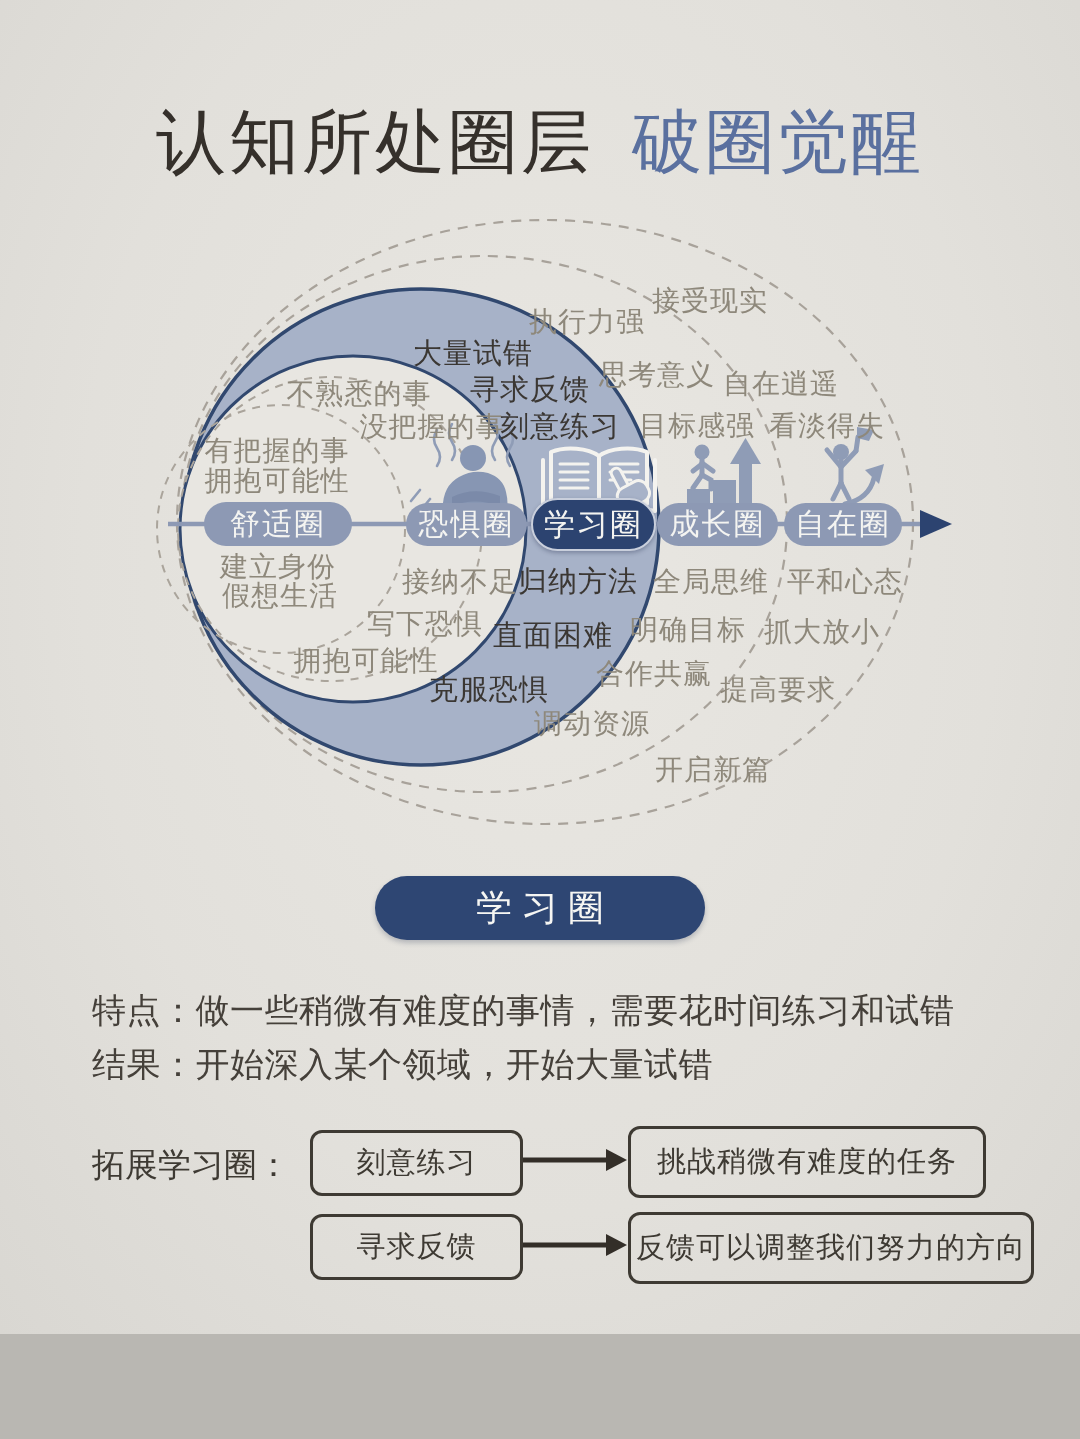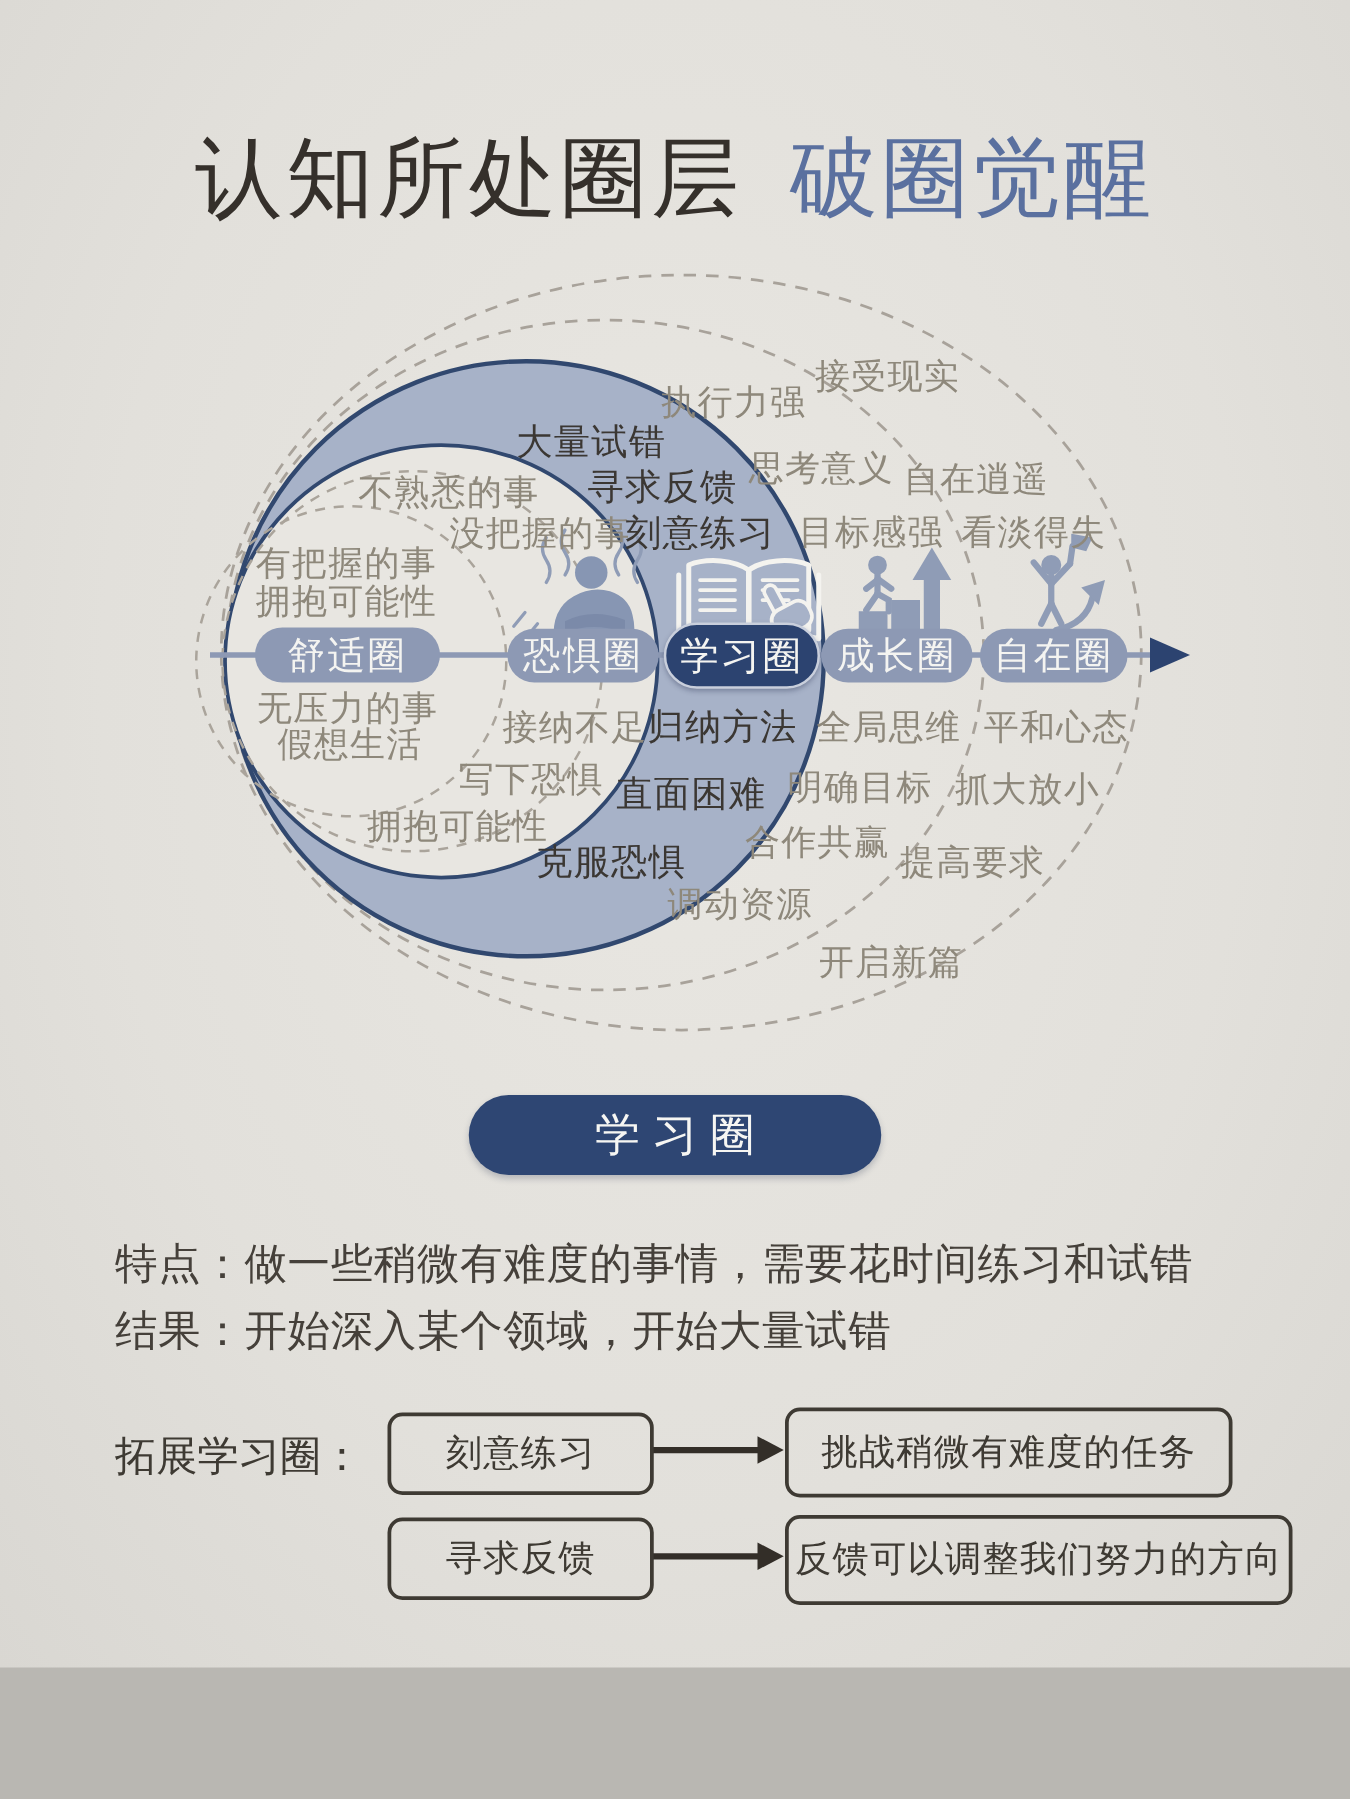--- a/index.html
+++ b/index.html
@@ -161,21 +161,21 @@
     <g>
       <line x1="521" y1="1160" x2="608" y2="1160" stroke="#332e28" stroke-width="5"></line>
       <polygon points="606,1149 606,1171 627,1160" fill="#332e28"></polygon>
       <line x1="521" y1="1245" x2="608" y2="1245" stroke="#332e28" stroke-width="5"></line>
       <polygon points="606,1234 606,1256 627,1245" fill="#332e28"></polygon>
     </g>
   </svg>
 
   <div class="lbl" style="left:277px;top:451px">有把握的事</div>
   <div class="lbl" style="left:277px;top:481px">拥抱可能性</div>
-  <div class="lbl" style="left:278px;top:567px">无压力的事</div>
+  <div class="lbl" style="left:278px;top:567px">建立身份</div>
   <div class="lbl" style="left:280px;top:596px">假想生活</div>
 
   <div class="lbl" style="left:359px;top:394px">不熟悉的事</div>
   <div class="lbl" style="left:432px;top:427px">没把握的事</div>
   <div class="lbl" style="left:460px;top:582px">接纳不足</div>
   <div class="lbl" style="left:425px;top:624px">写下恐惧</div>
   <div class="lbl" style="left:366px;top:661px">拥抱可能性</div>
 
   <div class="lbl dark" style="left:473px;top:354px">大量试错</div>
   <div class="lbl dark" style="left:530px;top:390px">寻求反馈</div>

